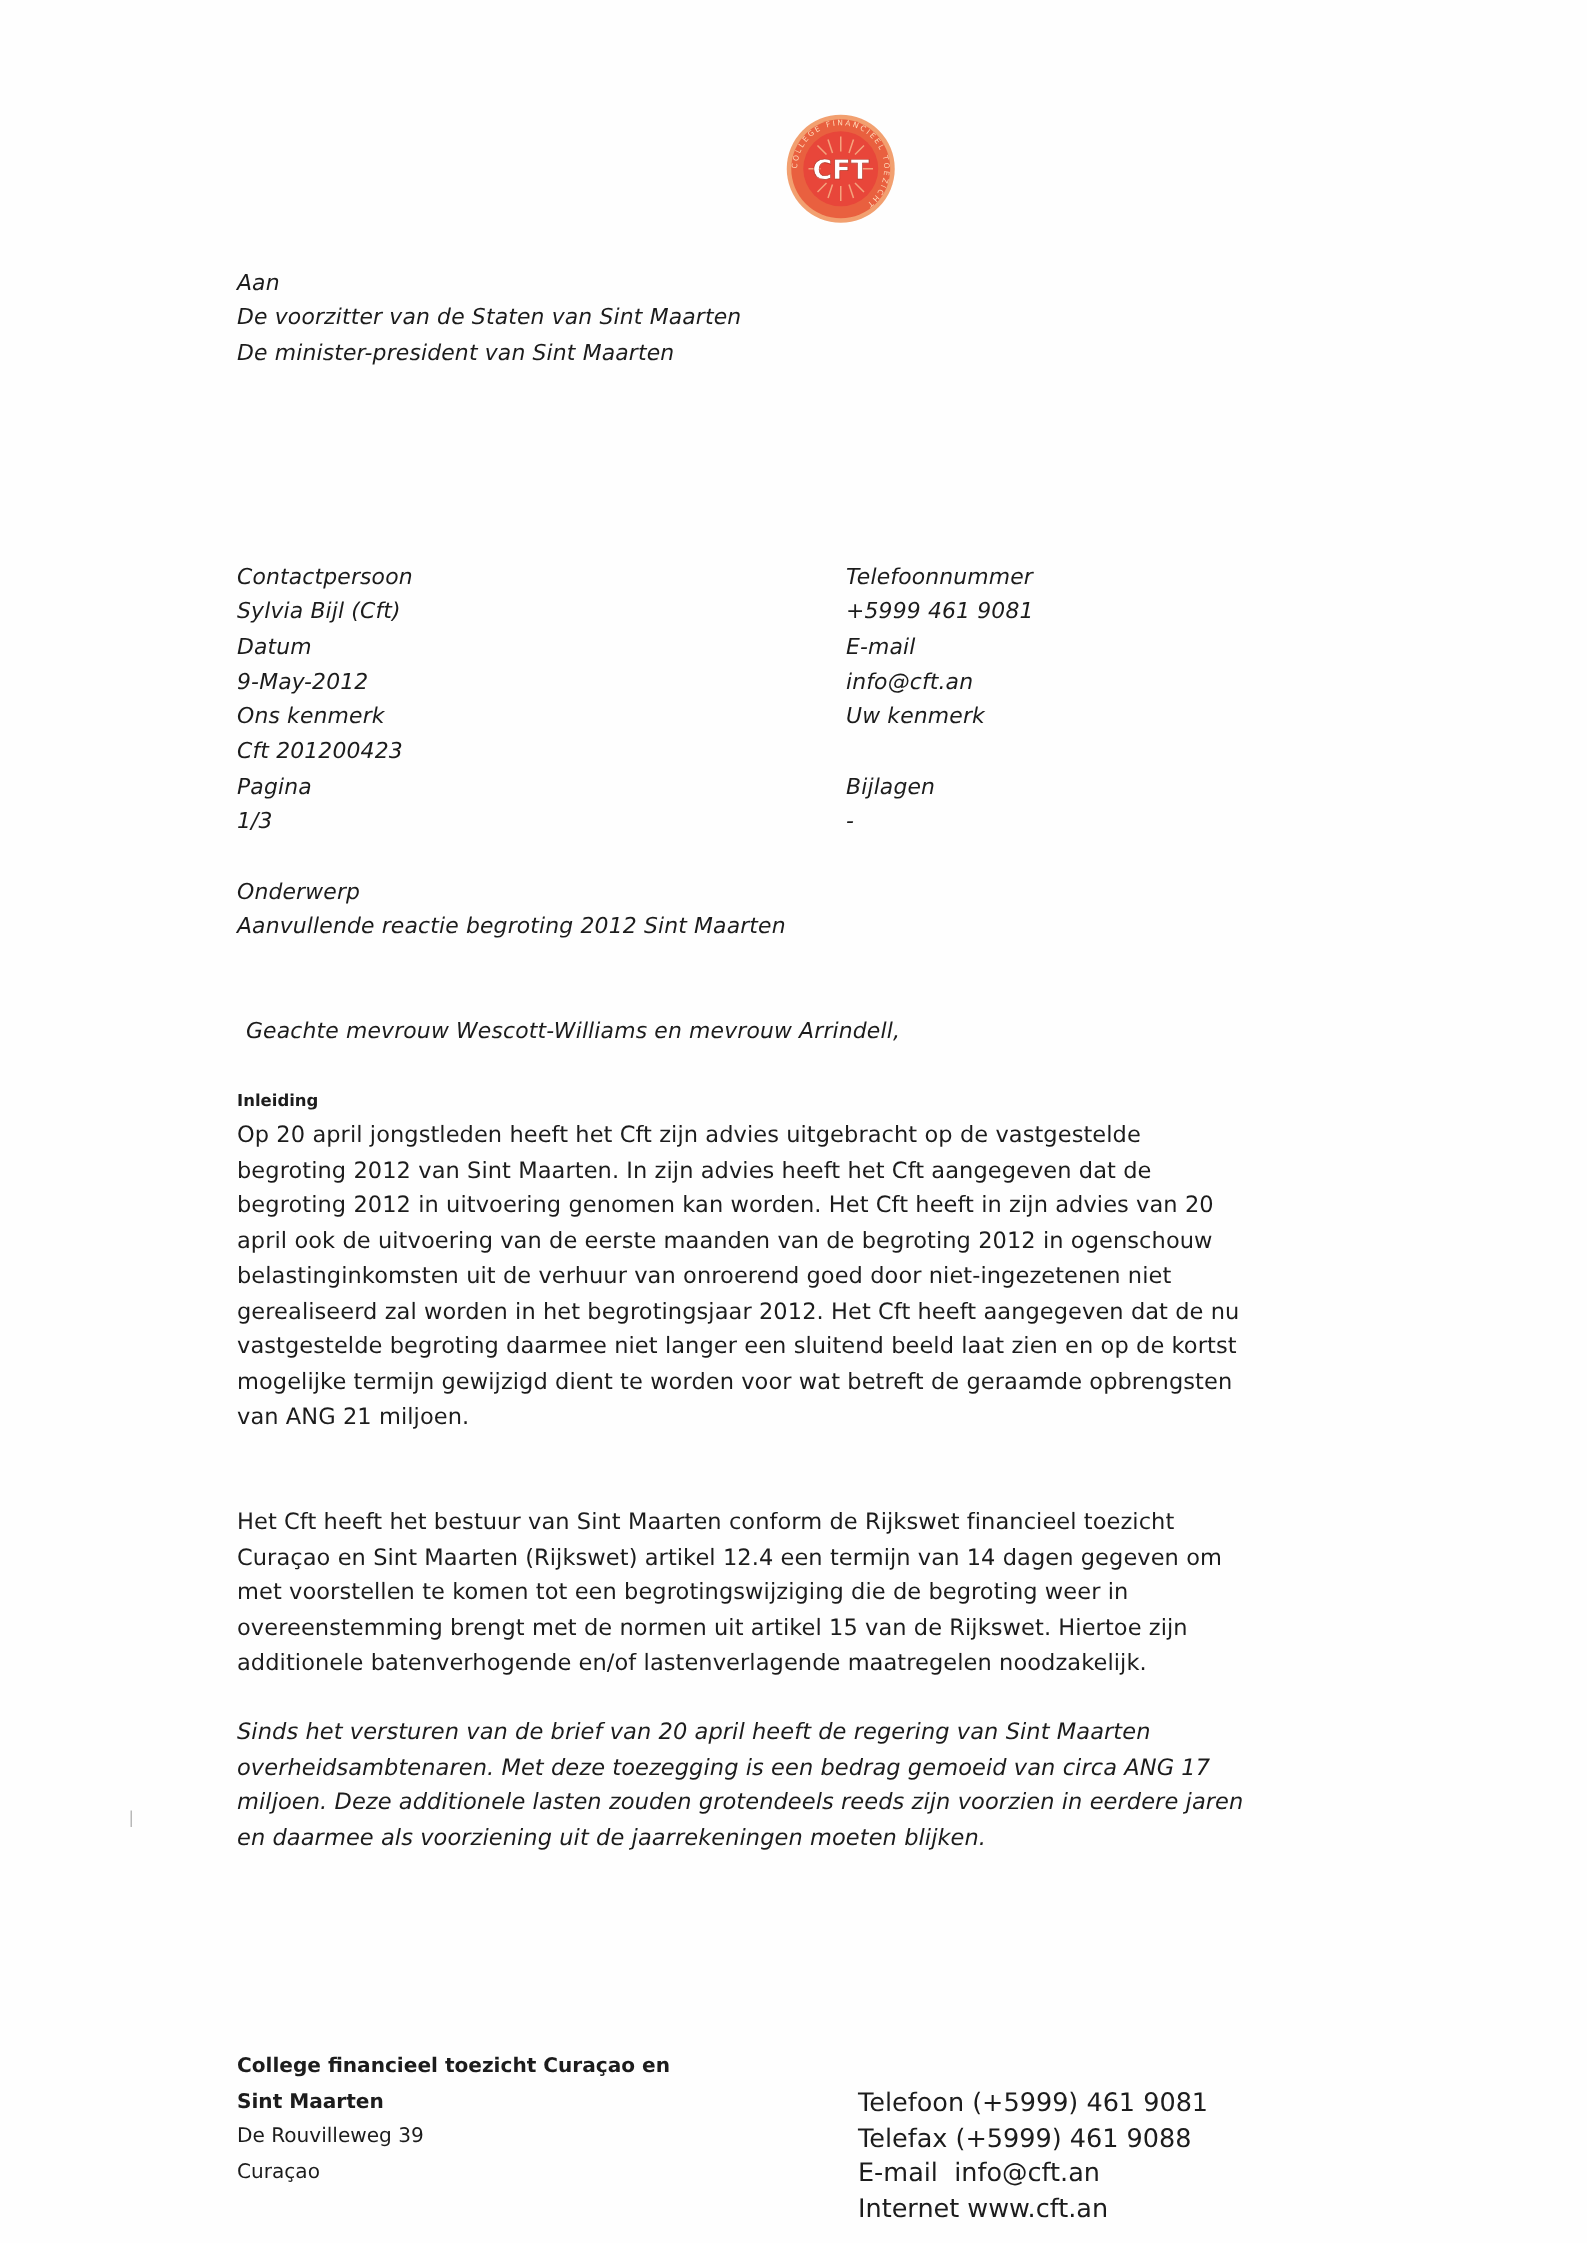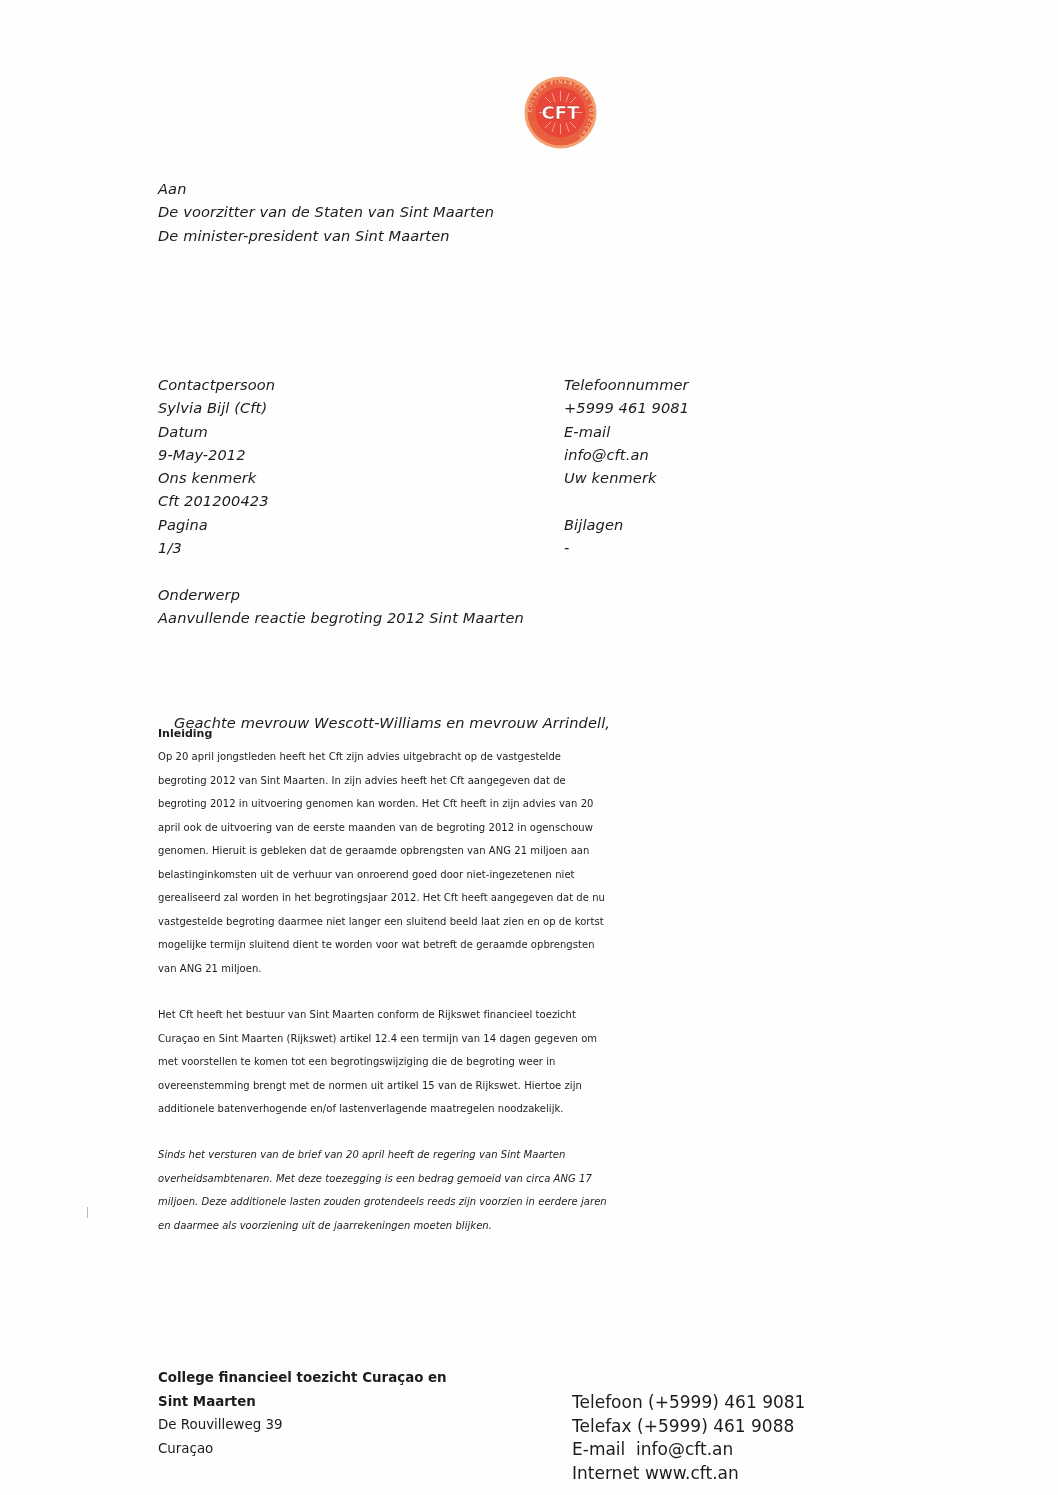--- a/index.html
+++ b/index.html
@@ -34,26 +34,26 @@
       font-size: 14.6px;
       line-height: 23.3px;
       white-space: nowrap;
       letter-spacing: 0.1px;
       font-style: italic;
     }
     .addressee { left: 158px; top: 177px; }
     .meta-left { left: 158px; top: 373px; }
     .meta-right { left: 564px; top: 373px; }
     .subject { left: 158px; top: 583px; }
-    .salutation { left: 174px; top: 676px; margin-top: 35px; }
+    .salutation { left: 164px; top: 676px; }
     .body-text {
       position: absolute;
       left: 158px;
       width: 720px;
-      font-size: 10px;
+      font-size: 15px;
       line-height: 23.5px;
       letter-spacing: 0.05px;
     }
     .section-heading {
       position: absolute;
       left: 158px;
       top: 722px;
       font-weight: bold;
       font-size: 11px;
       line-height: 23px;
@@ -157,25 +157,24 @@
 
   <div class="txt salutation">Geachte mevrouw Wescott-Williams en mevrouw Arrindell,</div>
 
   <div class="section-heading">Inleiding</div>
 
   <div class="body-text para1">
     <span class="para-line">Op 20 april jongstleden heeft het Cft zijn advies uitgebracht op de vastgestelde</span>
     <span class="para-line">begroting 2012 van Sint Maarten. In zijn advies heeft het Cft aangegeven dat de</span>
     <span class="para-line">begroting 2012 in uitvoering genomen kan worden. Het Cft heeft in zijn advies van 20</span>
     <span class="para-line">april ook de uitvoering van de eerste maanden van de begroting 2012 in ogenschouw</span>
-    <span class="para-line">genomen. Hieruit is gebleken dat de geraamde opbrengsten van ANG 21 miljoen aan</span>
     <span class="para-line">belastinginkomsten uit de verhuur van onroerend goed door niet-ingezetenen niet</span>
     <span class="para-line">gerealiseerd zal worden in het begrotingsjaar 2012. Het Cft heeft aangegeven dat de nu</span>
     <span class="para-line">vastgestelde begroting daarmee niet langer een sluitend beeld laat zien en op de kortst</span>
-    <span class="para-line">mogelijke termijn sluitend dient te worden voor wat betreft de geraamde opbrengsten</span>
+    <span class="para-line">mogelijke termijn gewijzigd dient te worden voor wat betreft de geraamde opbrengsten</span>
     <span class="para-line">van ANG 21 miljoen.</span>
   </div>
 
   <div class="body-text para2">
     <span class="para-line">Het Cft heeft het bestuur van Sint Maarten conform de Rijkswet financieel toezicht</span>
     <span class="para-line">Curaçao en Sint Maarten (Rijkswet) artikel 12.4 een termijn van 14 dagen gegeven om</span>
     <span class="para-line">met voorstellen te komen tot een begrotingswijziging die de begroting weer in</span>
     <span class="para-line">overeenstemming brengt met de normen uit artikel 15 van de Rijkswet. Hiertoe zijn</span>
     <span class="para-line">additionele batenverhogende en/of lastenverlagende maatregelen noodzakelijk.</span>
   </div>

